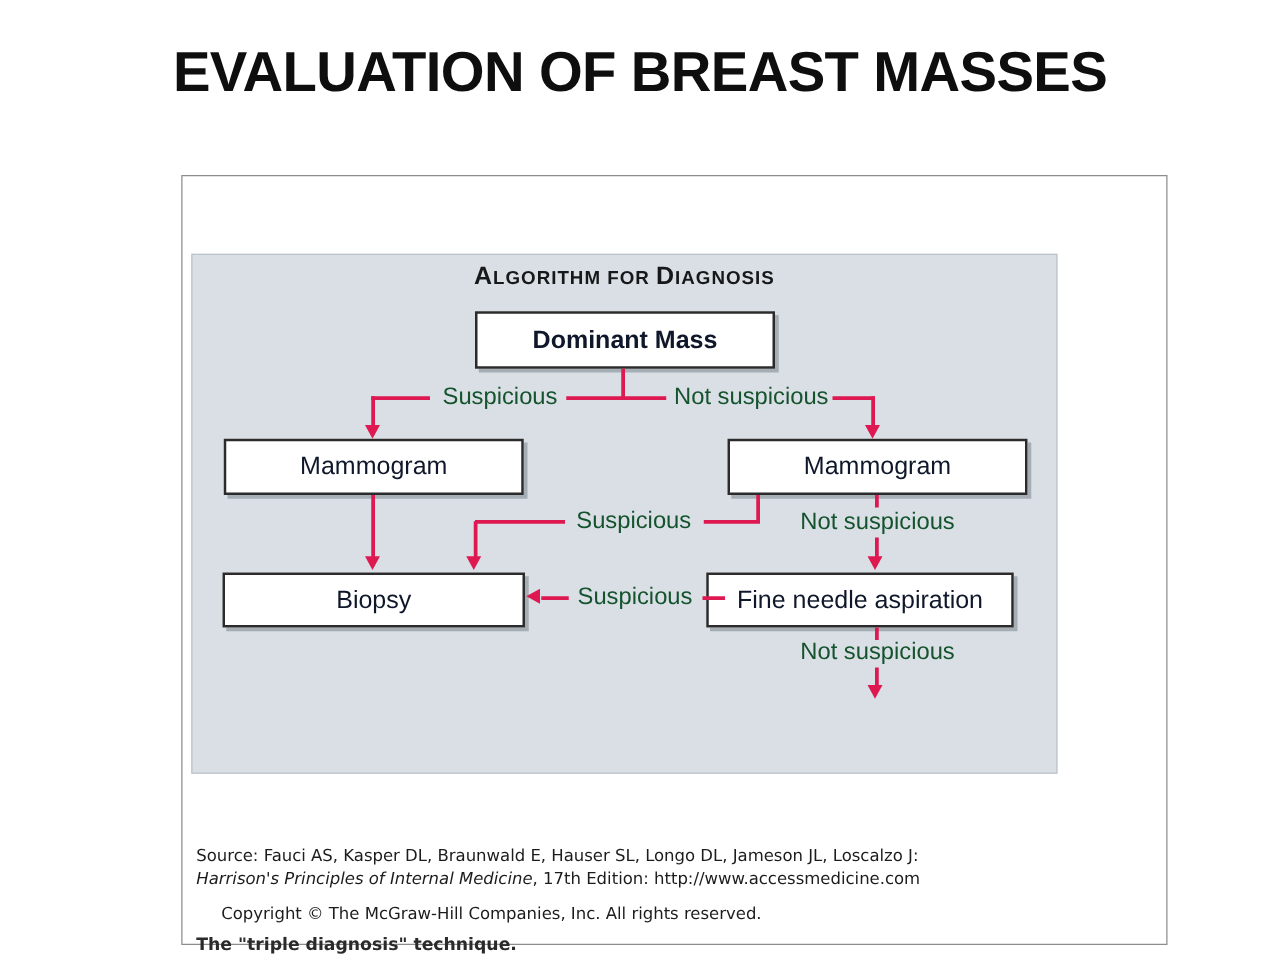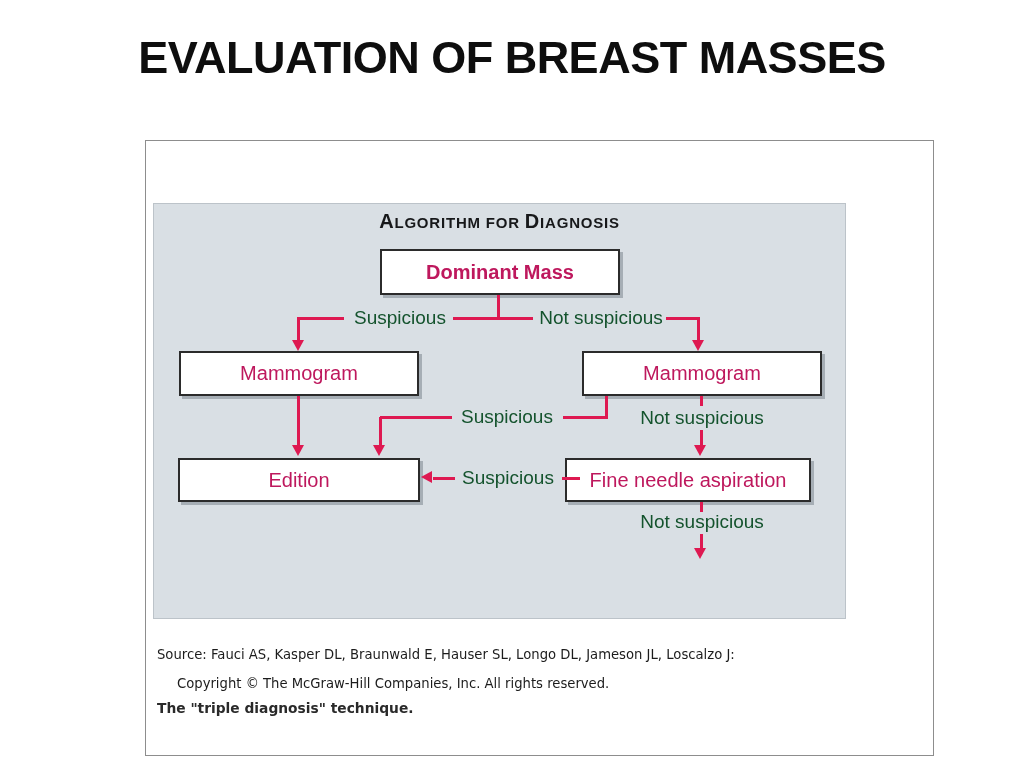--- a/index.html
+++ b/index.html
@@ -24,21 +24,21 @@
            background:#d9dfe4; border:1px solid #bcc3c9; overflow:hidden; }
 
   #chart-title { position:absolute; left:0; top:6px; width:100%; text-align:center;
                  font-weight:bold; color:#17181a; letter-spacing:0.8px; }
   #chart-title .big { font-size:20px; }
   #chart-title .small { font-size:15px; }
 
   .flow-box { position:absolute; background:#ffffff; border:2px solid #2b2b2b;
               box-shadow:3px 3px 0 rgba(105,115,125,0.45);
               display:flex; align-items:center; justify-content:center;
-              font-size:20px; color:#be185d; white-space:nowrap; }
+              font-size:20px; color:#0f172a; white-space:nowrap; }
   #box-dominant  { left:226px; top:45px;  width:240px; height:46px; font-weight:bold; }
   #box-mam-left  { left:25px;  top:147px; width:240px; height:45px; }
   #box-mam-right { left:428px; top:147px; width:240px; height:45px; }
   #box-biopsy    { left:24px;  top:254px; width:242px; height:44px; }
   #box-fna       { left:411px; top:254px; width:246px; height:44px; }
   #box-observe   { left:426px; top:357px; width:244px; height:44px; }
 
   .vline, .hline { position:absolute; background:#de1951; }
   .vline { width:3px; } .hline { height:3px; }
   #v-stem   { left:343px; top:91px;  height:24px; }
@@ -76,21 +76,21 @@
   .flow-label { position:absolute; transform:translateX(-50%); font-size:19px;
                 color:#14532d; white-space:nowrap; }
   #lbl-susp1   { left:246px; top:103px; }
   #lbl-nsusp1  { left:447px; top:103px; }
   #lbl-susp2   { left:353px; top:202px; }
   #lbl-nsusp2  { left:548px; top:203px; }
   #lbl-susp3   { left:354px; top:263px; }
   #lbl-nsusp3  { left:548px; top:307px; }
 
   
-  #source-block { position:absolute; left:11px; top:505px; width:770px;
+  #source-block { position:absolute; left:11px; top:536px; width:770px;
                   font-family:"DejaVu Sans", sans-serif; font-size:13.2px; color:#1c1c1c; }
   .src-line { line-height:17.5px; white-space:nowrap; }
   #src-italic { font-style:italic; }
   #copyright-line { margin-top:12px; white-space:nowrap;margin-left:20px; }
   #caption-line { margin-top:9px; font-weight:bold; font-size:13.8px; color:#2a2a2a; white-space:nowrap; }
 </style>
 </head>
 <body>
 
 <div id="slide">
@@ -100,21 +100,21 @@
   <div id="figure-panel">
 
 
     <div id="chart">
 
       <div id="chart-title"><span class="big">A</span><span class="small">LGORITHM</span><span class="small"> FOR </span><span class="big">D</span><span class="small">IAGNOSIS</span></div>
 
       <div class="flow-box" id="box-dominant">Dominant Mass</div>
       <div class="flow-box" id="box-mam-left">Mammogram</div>
       <div class="flow-box" id="box-mam-right">Mammogram</div>
-      <div class="flow-box" id="box-biopsy">Edition</div>
+      <div class="flow-box" id="box-biopsy">Biopsy</div>
       <div class="flow-box" id="box-fna">Fine needle aspiration</div>
 
       <div class="vline" id="v-stem"></div>
       <div class="hline" id="h-left1"></div>
       <div class="hline" id="h-mid1"></div>
       <div class="hline" id="h-right1"></div>
       <div class="vline" id="v-elb-l"></div>
       <div class="vline" id="v-elb-r"></div>
       <div class="vline" id="v-mam-bio"></div>
       <div class="vline" id="v-stub2"></div>
@@ -139,18 +139,19 @@
       <div class="flow-label" id="lbl-susp1">Suspicious</div>
       <div class="flow-label" id="lbl-nsusp1">Not suspicious</div>
       <div class="flow-label" id="lbl-susp2">Suspicious</div>
       <div class="flow-label" id="lbl-nsusp2">Not suspicious</div>
       <div class="flow-label" id="lbl-susp3">Suspicious</div>
       <div class="flow-label" id="lbl-nsusp3">Not suspicious</div>
     </div>
 
     <div id="source-block">
       <div class="src-line">Source: Fauci AS, Kasper DL, Braunwald E, Hauser SL, Longo DL, Jameson JL, Loscalzo J:</div>
+      <div class="src-line"><span id="src-italic">Harrison's Principles of Internal Medicine</span><span>, 17th Edition: http://www.accessmedicine.com</span></div>
       <div id="copyright-line">Copyright © The McGraw-Hill Companies, Inc. All rights reserved.</div>
       <div id="caption-line">The "triple diagnosis" technique.</div>
     </div>
 
   </div>
 </div>
 
 </body></html>

